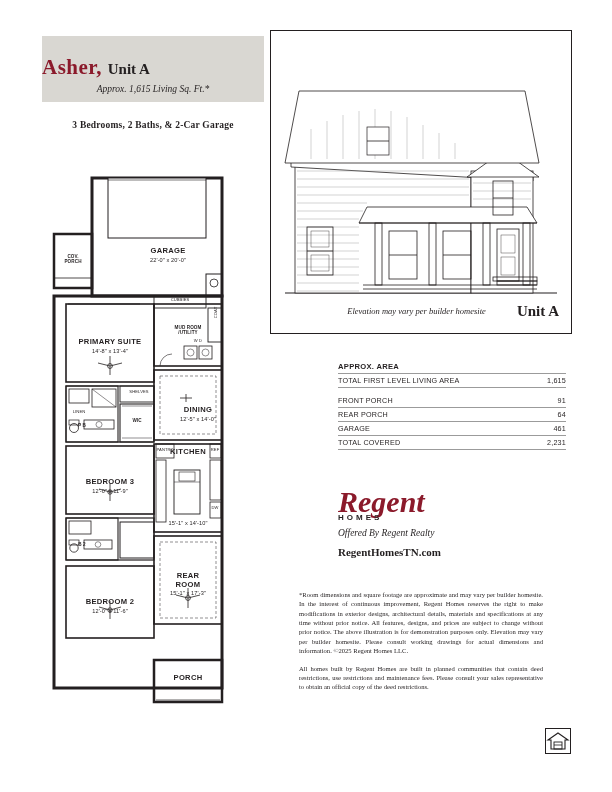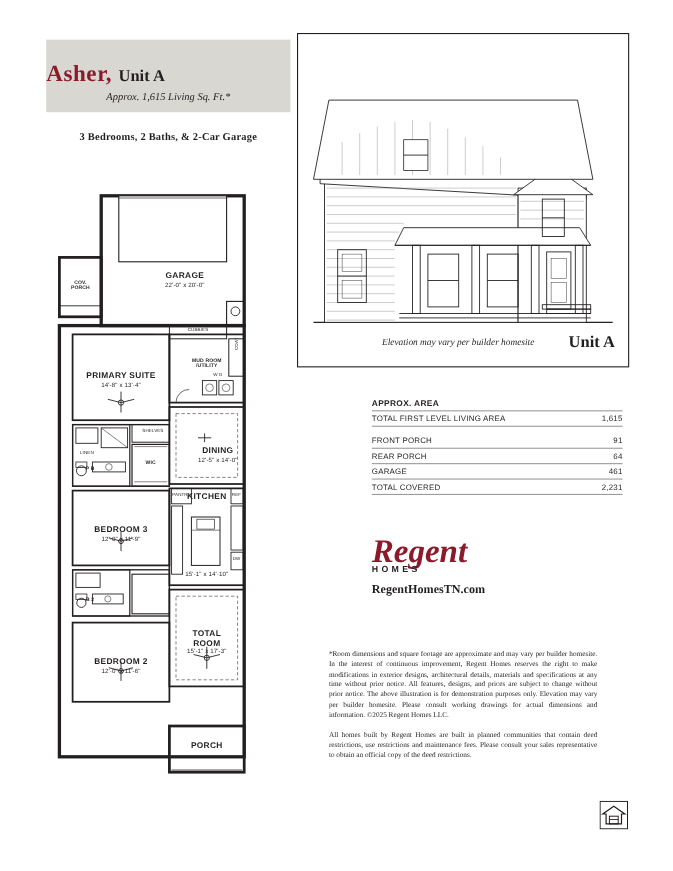--- a/index.html
+++ b/index.html
@@ -242,20 +242,21 @@
     </div>
     <div class="area-row">
       <span>TOTAL COVERED</span>
       <span class="v">2,231</span>
     </div>
   </div>
 
   <div class="logo-wrap">
     <div class="logo-regent">Regent</div>
     <div class="logo-homes">HOMES</div>
+    <div class="logo-offered">Offered By Regent Realty</div>
     <div class="logo-url">RegentHomesTN.com</div>
   </div>
 
   <div class="disclaimer">
     <p>*Room dimensions and square footage are approximate and may vary per builder homesite. In the interest of continuous improvement, Regent Homes reserves the right to make modifications in exterior  designs, architectural details, materials and specifications at any time without prior notice. All features, designs, and prices are subject to change without prior notice. The above illustration is for demonstration purposes only. Elevation may vary per builder homesite. Please consult working drawings for actual dimensions and information. ©2025 Regent Homes LLC.</p>
     <p>All homes built by Regent Homes are built in planned communities that contain deed restrictions, use restrictions and maintenance fees. Please consult your sales representative to obtain an official copy of the deed restrictions.</p>
   </div>
 
   <svg class="eho" viewBox="0 0 26 26">
     <rect x="0.5" y="0.5" width="25" height="25" fill="none" stroke="#231f20" stroke-width="1"></rect>
@@ -471,21 +472,21 @@
     </div>
     <div class="rlabel" style="left:114px;top:277px;width:22px;">
       <div class="tiny2">PANTRY</div>
     </div>
 
     <div class="rlabel" style="left:28px;top:372px;width:28px;">
       <div class="tiny">B 2</div>
     </div>
 
     <div class="rlabel" style="left:114px;top:402px;width:68px;">
-      <div class="rname">TOTAL</div>
+      <div class="rname">REAR</div>
       <div class="rname">ROOM</div>
       <div class="rdim">15'-1" x 17'-3"</div>
     </div>
 
     <div class="rlabel" style="left:24px;top:428px;width:92px;">
       <div class="rname">BEDROOM 2</div>
       <div class="rdim">12'-0" x 11'-6"</div>
     </div>
 
     <div class="rlabel" style="left:114px;top:504px;width:68px;">

